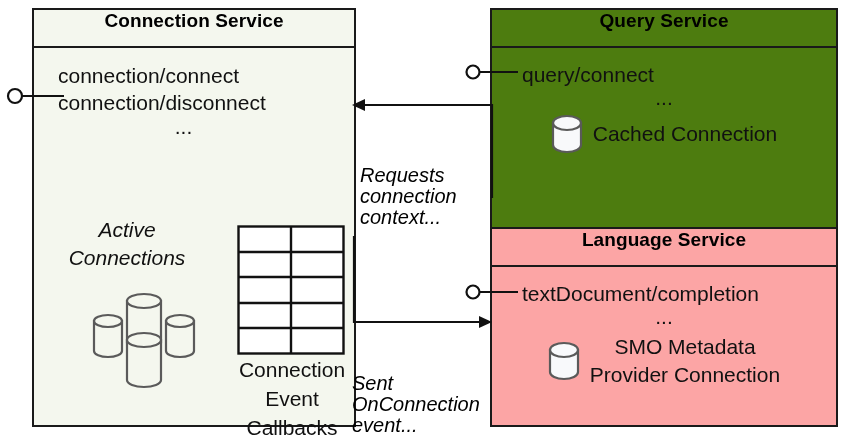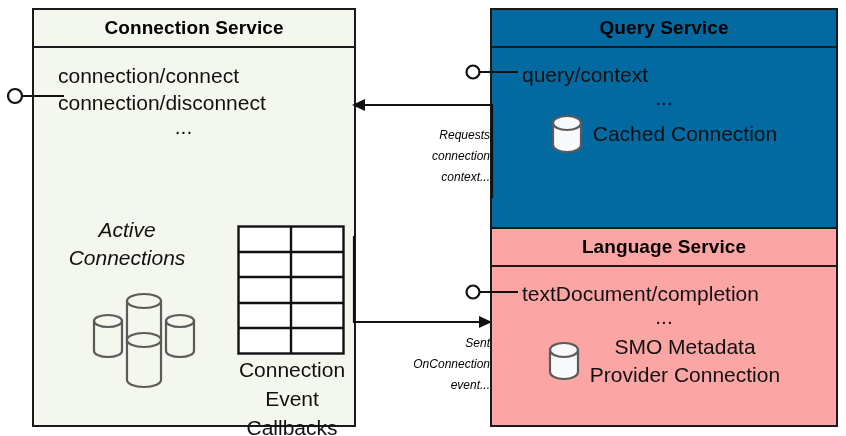--- a/index.html
+++ b/index.html
@@ -25,35 +25,35 @@
     top: 8px;
     width: 324px;
     height: 419px;
     background: #f4f7ee;
   }
   .comp-query {
     left: 490px;
     top: 8px;
     width: 348px;
     height: 224px;
-    background: #0369a1;
+    background: #4d7c0f;
   }
   .comp-language {
     left: 490px;
     top: 227px;
     width: 348px;
     height: 200px;
     background: #fca5a5;
   }
   .comp-header {
     position: relative;
     height: 38px;
     border-bottom: 2px solid #1a1a1a;
     display: flex;
-    align-items: center;
+    align-items: flex-start;
     justify-content: center;
     box-sizing: border-box;
   }
   .comp-title {
     font-size: 19px;
     font-weight: bold;
     color: #000000;
     letter-spacing: 0.1px;
   }
   .comp-body {
@@ -172,24 +172,25 @@
     position: absolute;
   }
 
   
   .connector {
     position: absolute;
   }
   .conn-label {
     position: absolute;
     font-style: italic;
-    font-size: 12px;
+    font-size: 20px;
     color: #000000;
     line-height: 21px;
-    text-align: right;
+    text-align: left;
+    margin-top: 40px;
   }
   .label-requests {
     left: 360px;
     top: 125px;
     width: 130px;
   }
   .label-sent {
     left: 352px;
     top: 333px;
     width: 138px;
@@ -257,21 +258,21 @@
   <svg class="lollipop" style="left:6px; top:80px; width:60px; height:32px;" viewBox="0 0 60 32">
     <circle cx="9" cy="16" r="7" fill="#ffffff" stroke="#111111" stroke-width="2.2"></circle>
     <line x1="16" y1="16" x2="58" y2="16" stroke="#111111" stroke-width="2.2"></line>
   </svg>
 
   <div class="component comp-query">
     <div class="comp-header">
       <span class="comp-title">Query Service</span>
     </div>
     <div class="comp-body">
-      <div class="svc-iface">query/context</div>
+      <div class="svc-iface">query/connect</div>
       <div class="svc-ellipsis">...</div>
       <div class="svc-store">
         <svg class="cyl-single" viewBox="0 0 32 40">
           <g fill="#f8f9fb" stroke="#5a5a5a" stroke-width="2.2">
             <path d="M2,9 L2,31 A14,7 0 0 0 30,31 L30,9 Z"></path>
             <ellipse cx="16" cy="9" rx="14" ry="7"></ellipse>
           </g>
         </svg>
         <span class="svc-store-label">Cached Connection</span>
       </div>

